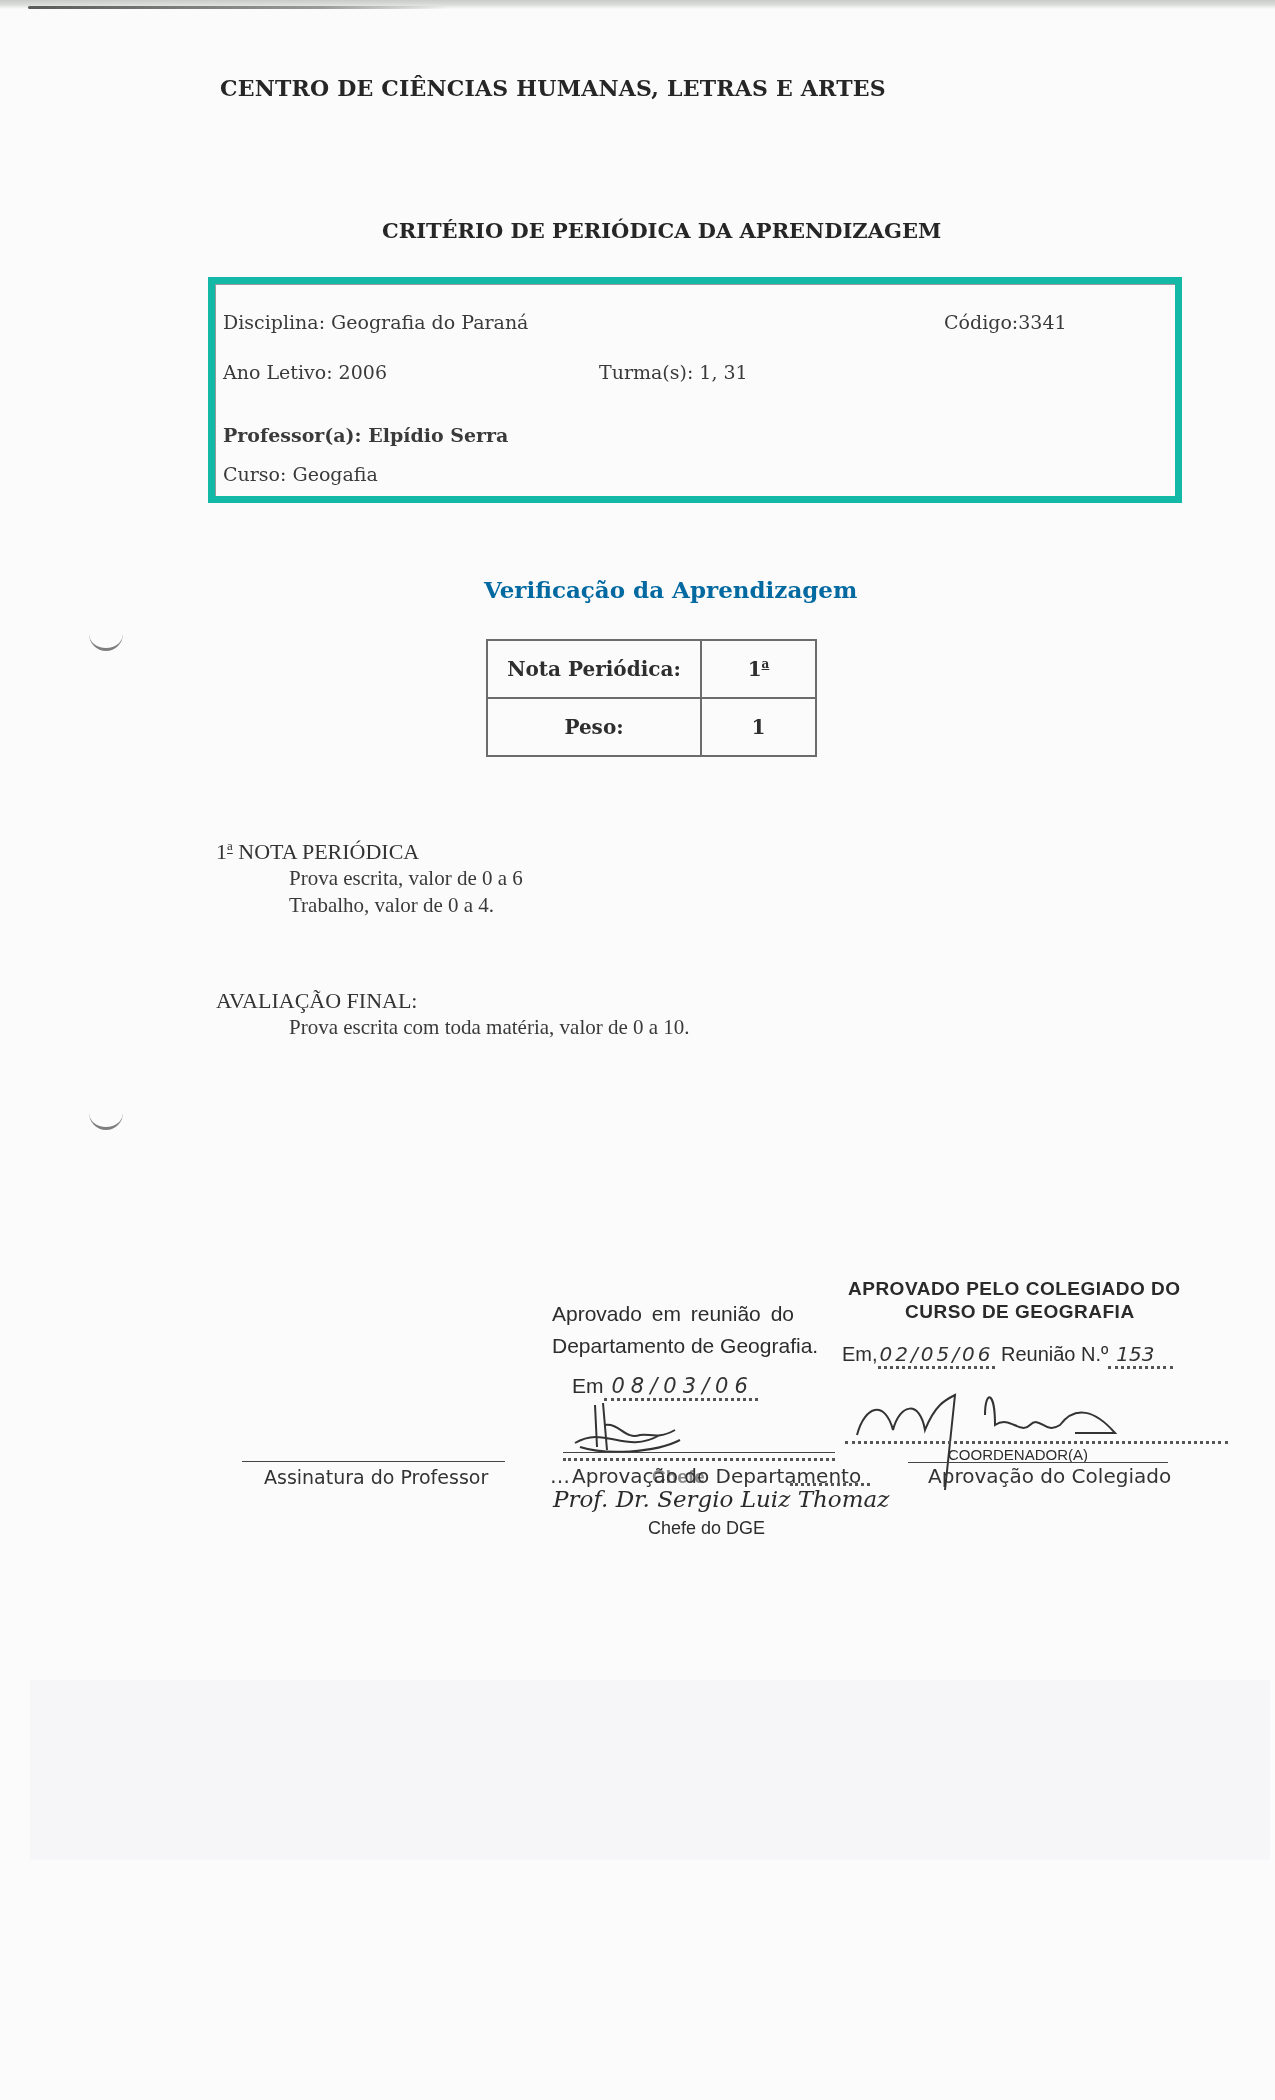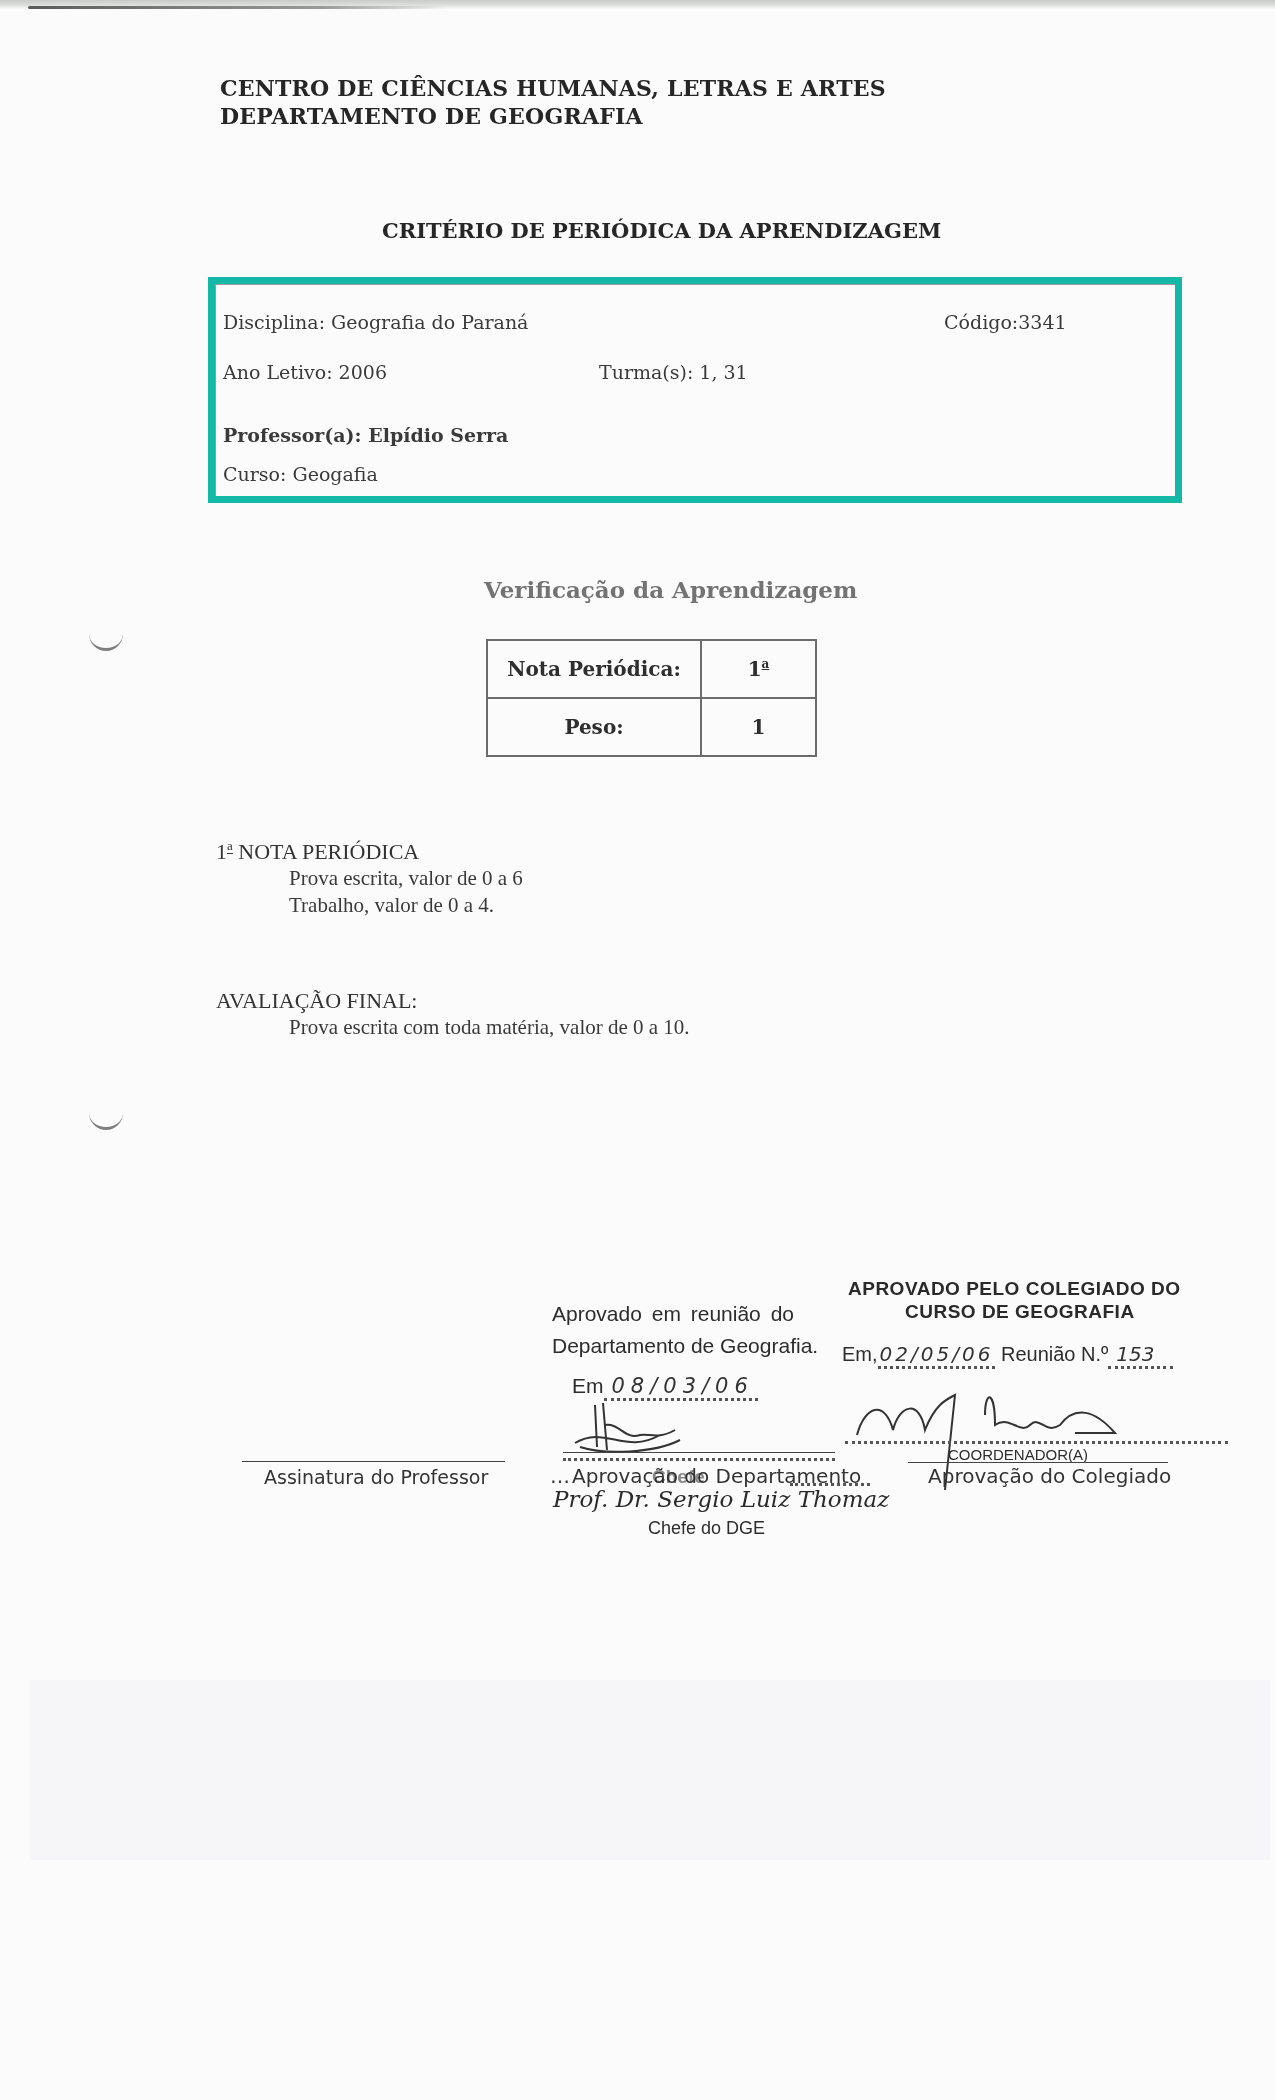--- a/index.html
+++ b/index.html
@@ -40,21 +40,21 @@
     
     .info-box {
       position: absolute; left: 208px; top: 277px; width: 960px; height: 212px;
       border: 7px solid #14b8a6; box-shadow: 1px 1px 0 #9a9a9a inset;
     }
     .info-text {
       font-family: "DejaVu Serif", serif; font-size: 19px; color: #3a3a3a;
     }
     
     .verif-title {
-      font-family: "DejaVu Serif", serif; font-weight: bold; font-size: 23px; color: #737373;
+      font-family: "DejaVu Serif", serif; font-weight: bold; font-size: 23px; color: #0369a1;
     }
     table.verif {
       position: absolute; left: 486px; top: 639px; width: 331px; height: 116px;
       border-collapse: collapse; border: 2px solid #6c6c6c;
     }
     table.verif td {
       border: 2px solid #6c6c6c; text-align: center;
       font-family: "DejaVu Serif", serif; font-weight: bold; font-size: 20px; color: #2e2e2e;
       height: 56px; padding: 0;
     }
@@ -97,21 +97,20 @@
 
 <div class="scan-top"></div>
 <div class="scan-top-line"></div>
 <div class="scan-shade"></div>
 
 <div class="punch" style="left:89px; top:624px;"></div>
 <div class="punch" style="left:89px; top:1103px;"></div>
 
 <div class="abs hdr" style="left:220px; top:74px;">
   <div>CENTRO DE CIÊNCIAS HUMANAS, LETRAS E ARTES</div>
-  <div>DEPARTAMENTO DE GEOGRAFIA</div>
 </div>
 
 <div class="abs main-title" style="left:382px; top:218px;">CRITÉRIO DE PERIÓDICA DA APRENDIZAGEM</div>
 
 <div class="info-box">
   <div class="abs info-text" style="left:8px; top:27px;">Disciplina: Geografia do Paraná</div>
   <div class="abs info-text" style="left:729px; top:27px;">Código:3341</div>
   <div class="abs info-text" style="left:8px; top:77px;">Ano Letivo: 2006</div>
   <div class="abs info-text" style="left:384px; top:77px;">Turma(s): 1, 31</div>
   <div class="abs info-text" style="left:8px; top:140px;font-weight:bold;">Professor(a): Elpídio Serra</div>

